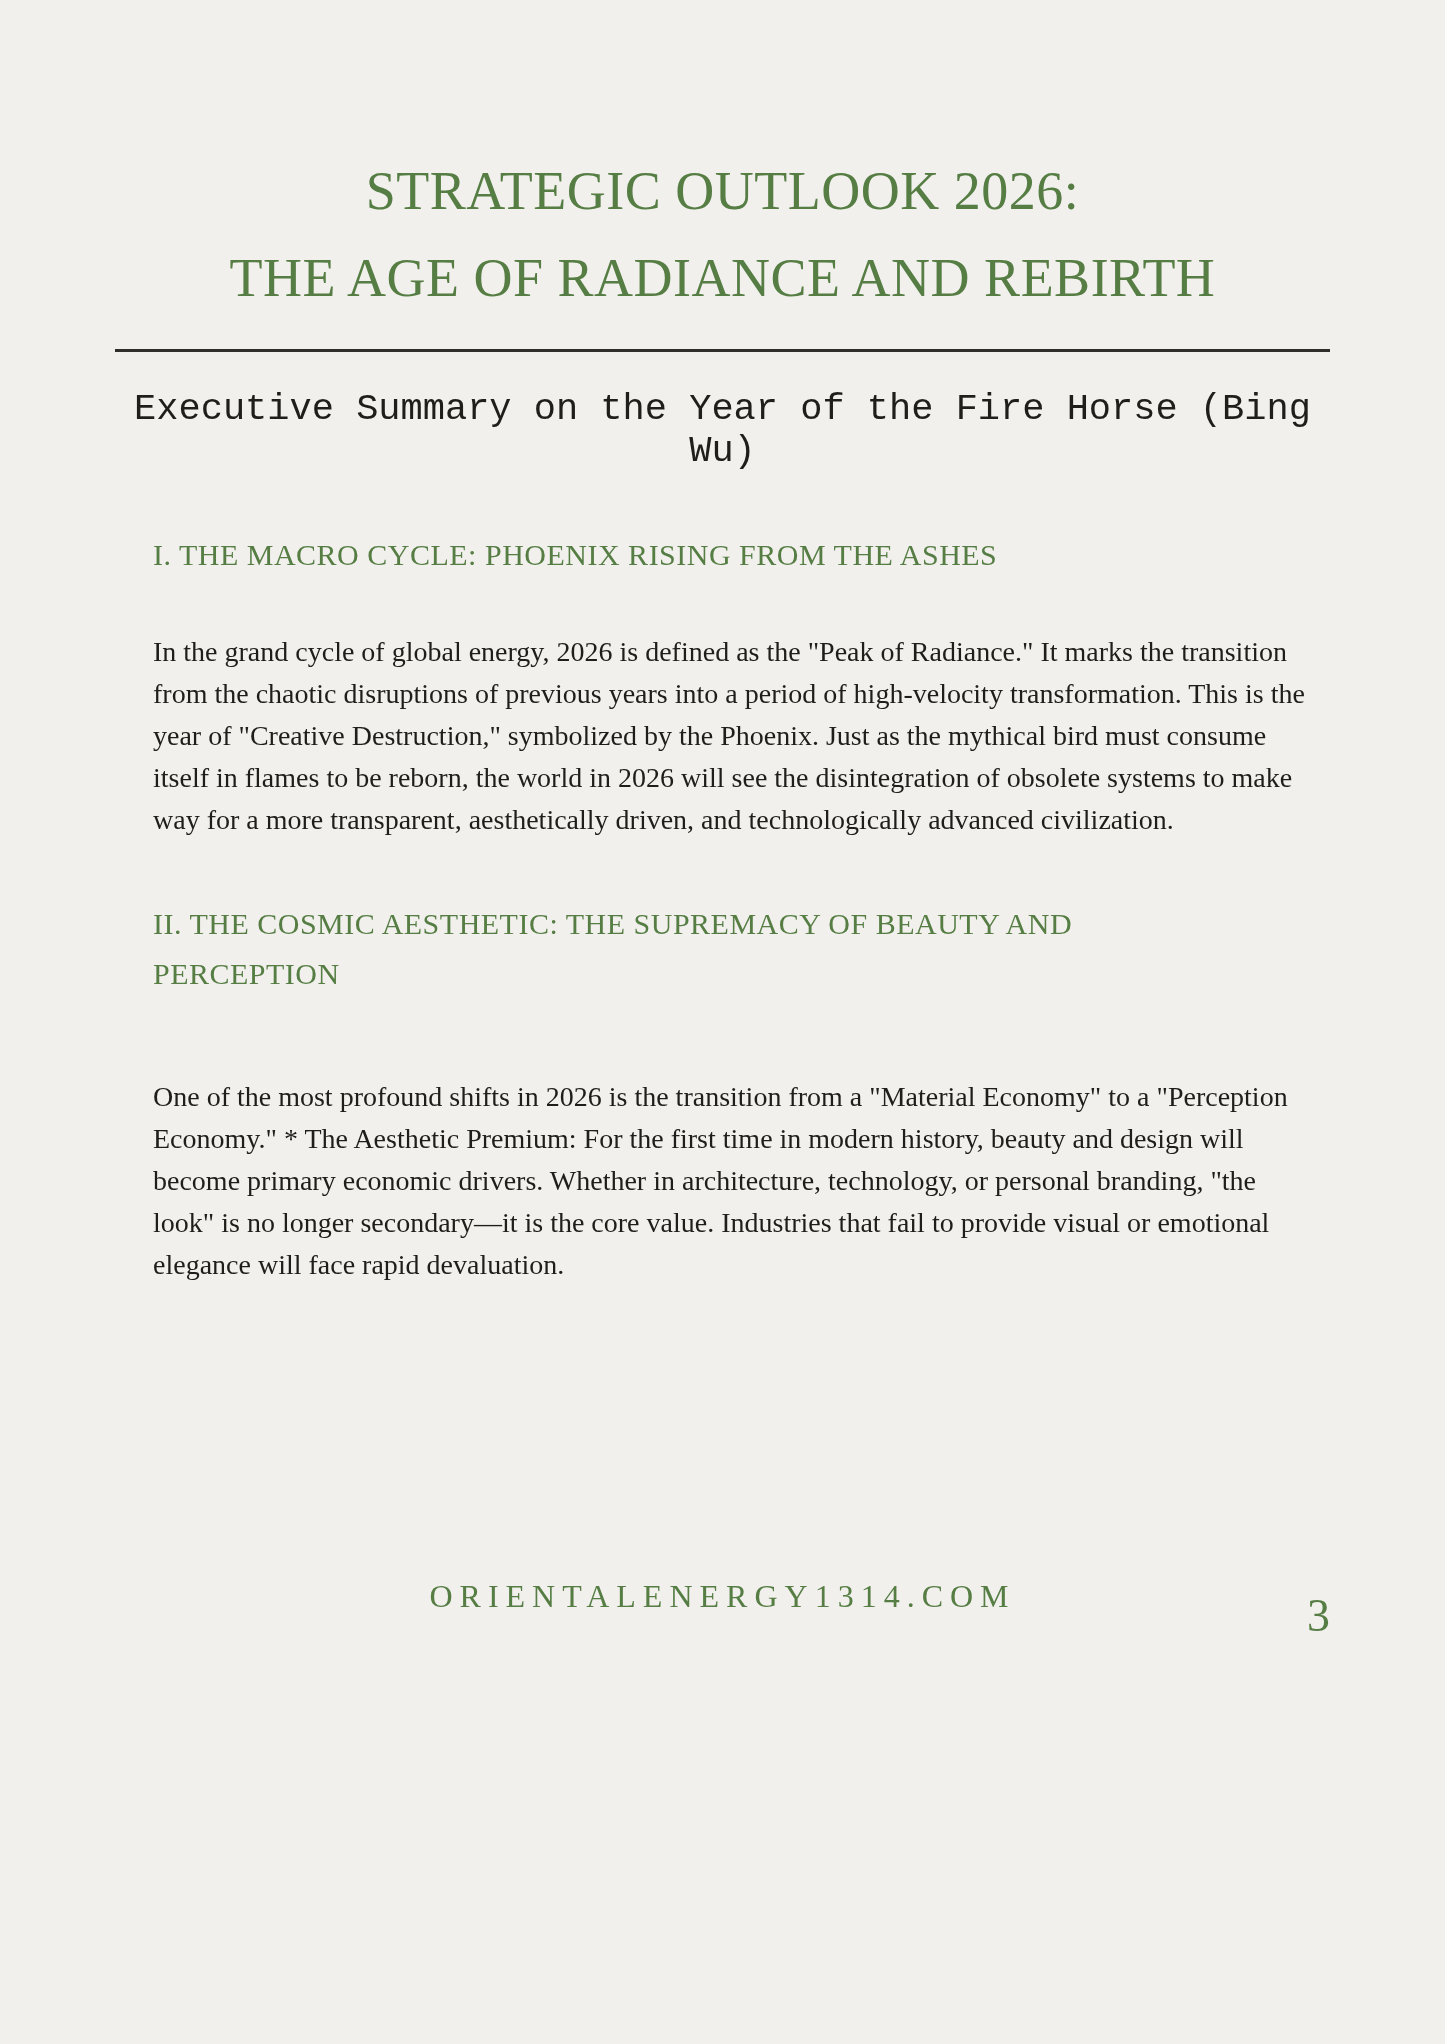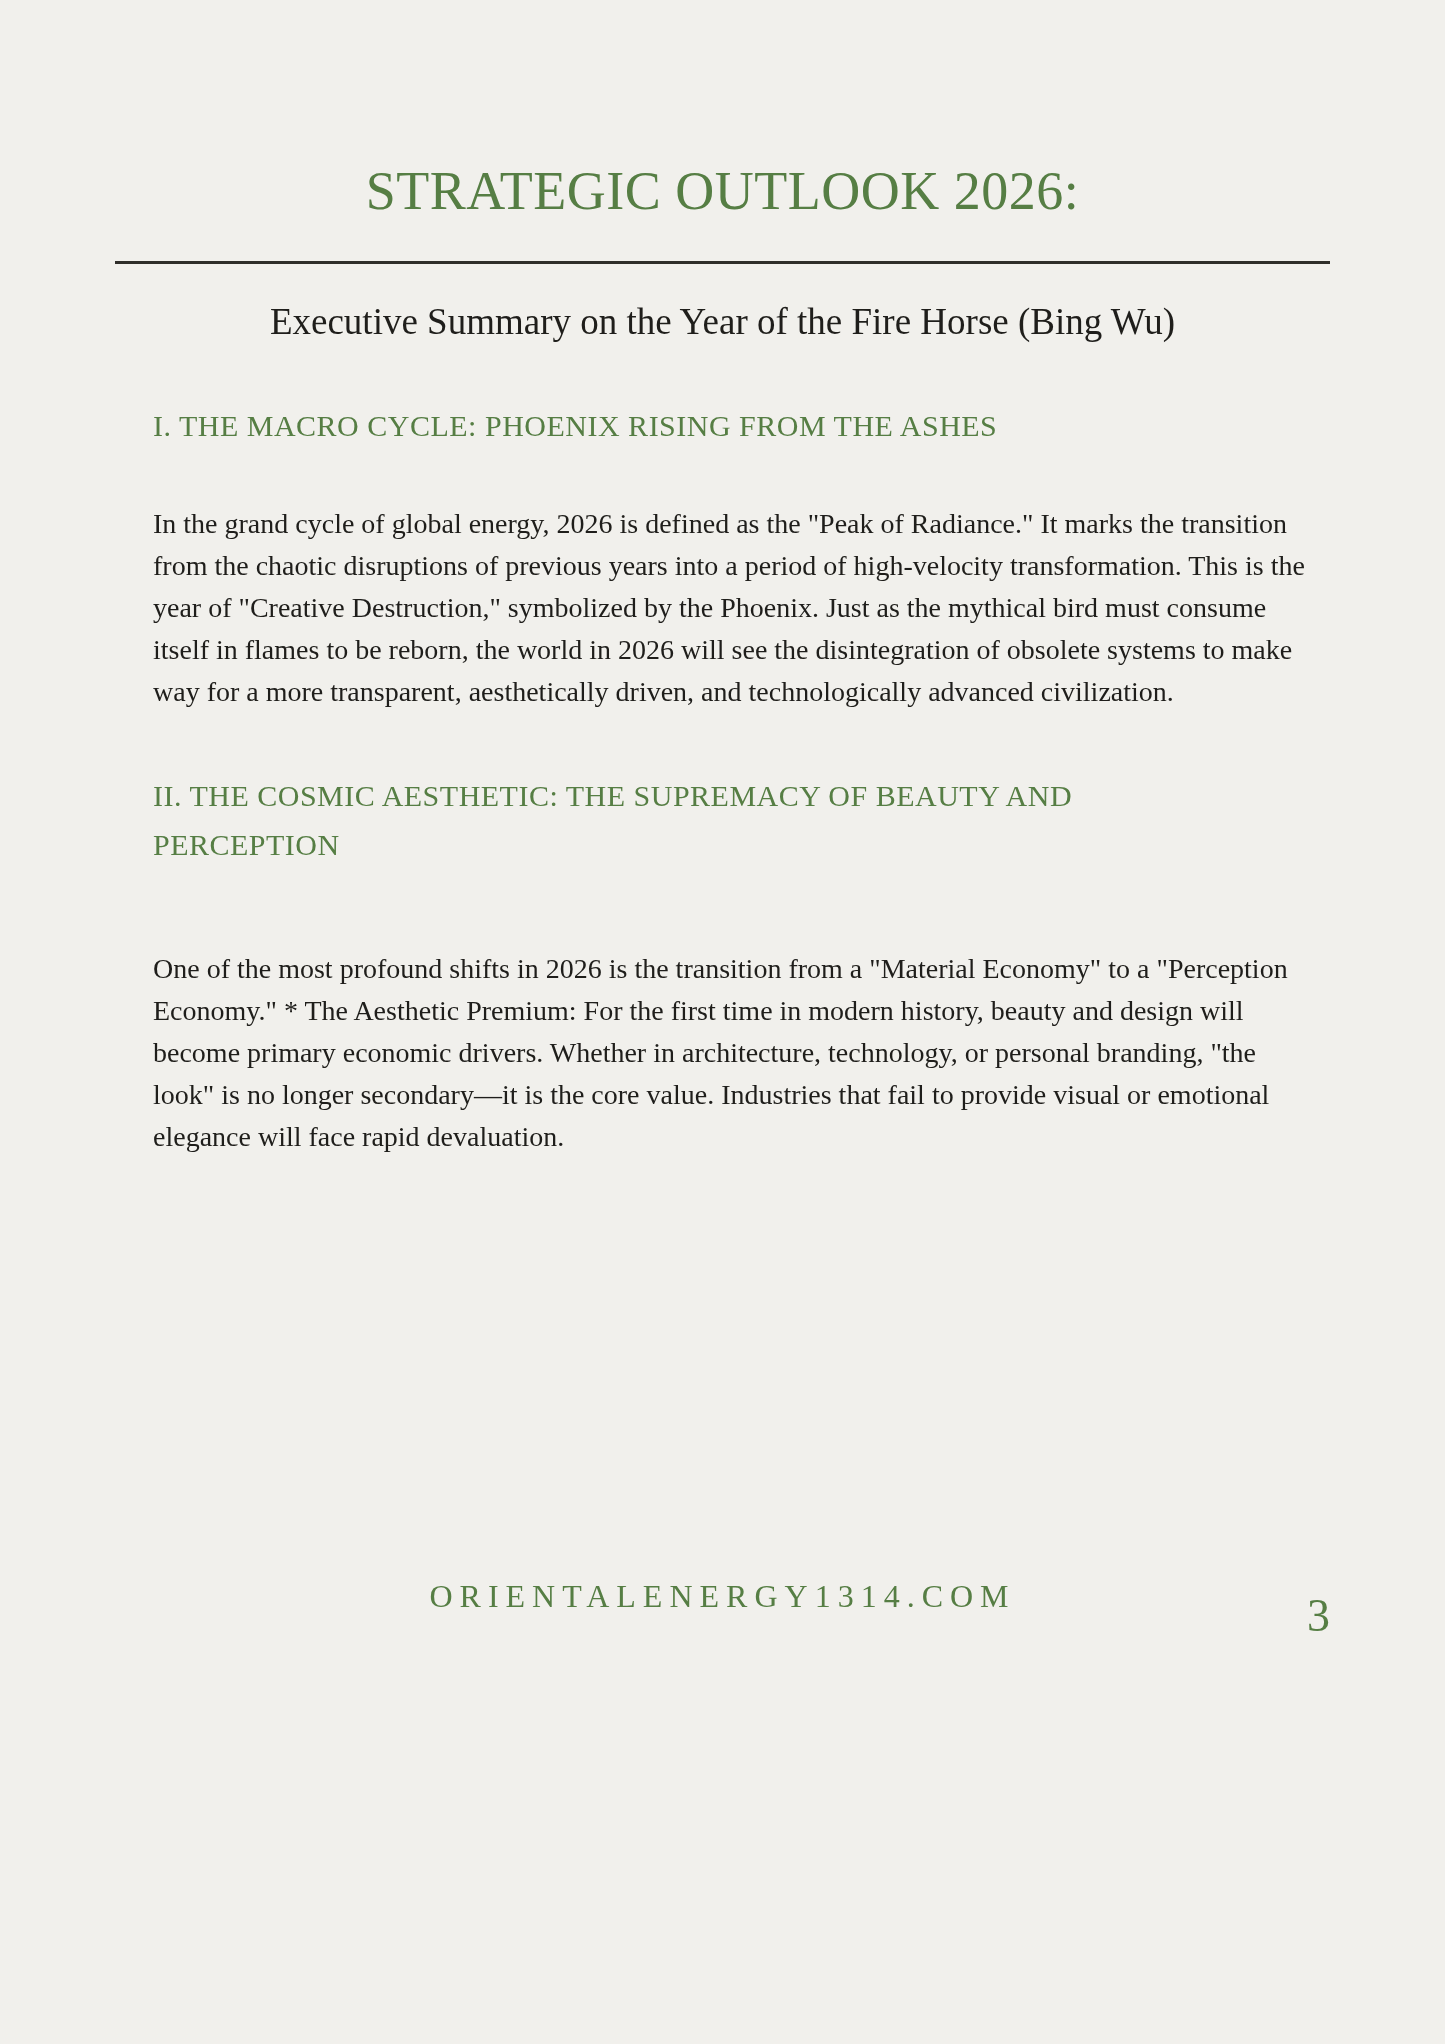--- a/index.html
+++ b/index.html
@@ -36,20 +36,21 @@
     border: none;
     border-top: 3px solid #2f2e2a;
     margin: 26px 0 0 0;
     width: 100%;
   }
   .subtitle {
     margin: 36px 0 0 0;
     text-align: center;
     font-size: 37px;
     color: #1f1e1b;
+    font-family: Liberation Mono, monospace;
   }
   .section-heading {
     margin: 58px 0 0 38px;
     color: #567e44;
     font-size: 30px;
     font-weight: normal;
     line-height: 1.65;
     max-width: 1080px;
     letter-spacing: 0.5px;
   }
@@ -80,21 +81,21 @@
     color: #567e44;
     font-size: 46px;
   }
 </style>
 </head>
 <body>
 
 <div class="page">
 
   <header>
-    <h1 class="title"><span>STRATEGIC OUTLOOK 2026:</span><br></h1>
+    <h1 class="title"><span>STRATEGIC OUTLOOK 2026:</span><br><span>THE AGE OF RADIANCE AND REBIRTH</span></h1>
 
     <hr class="rule">
 
     <p class="subtitle">Executive Summary on the Year of the Fire Horse (Bing Wu)</p>
   </header>
 
   <main>
 
     <section class="section-macro">
       <h2 class="section-heading">I. THE MACRO CYCLE: PHOENIX RISING FROM THE ASHES</h2>

